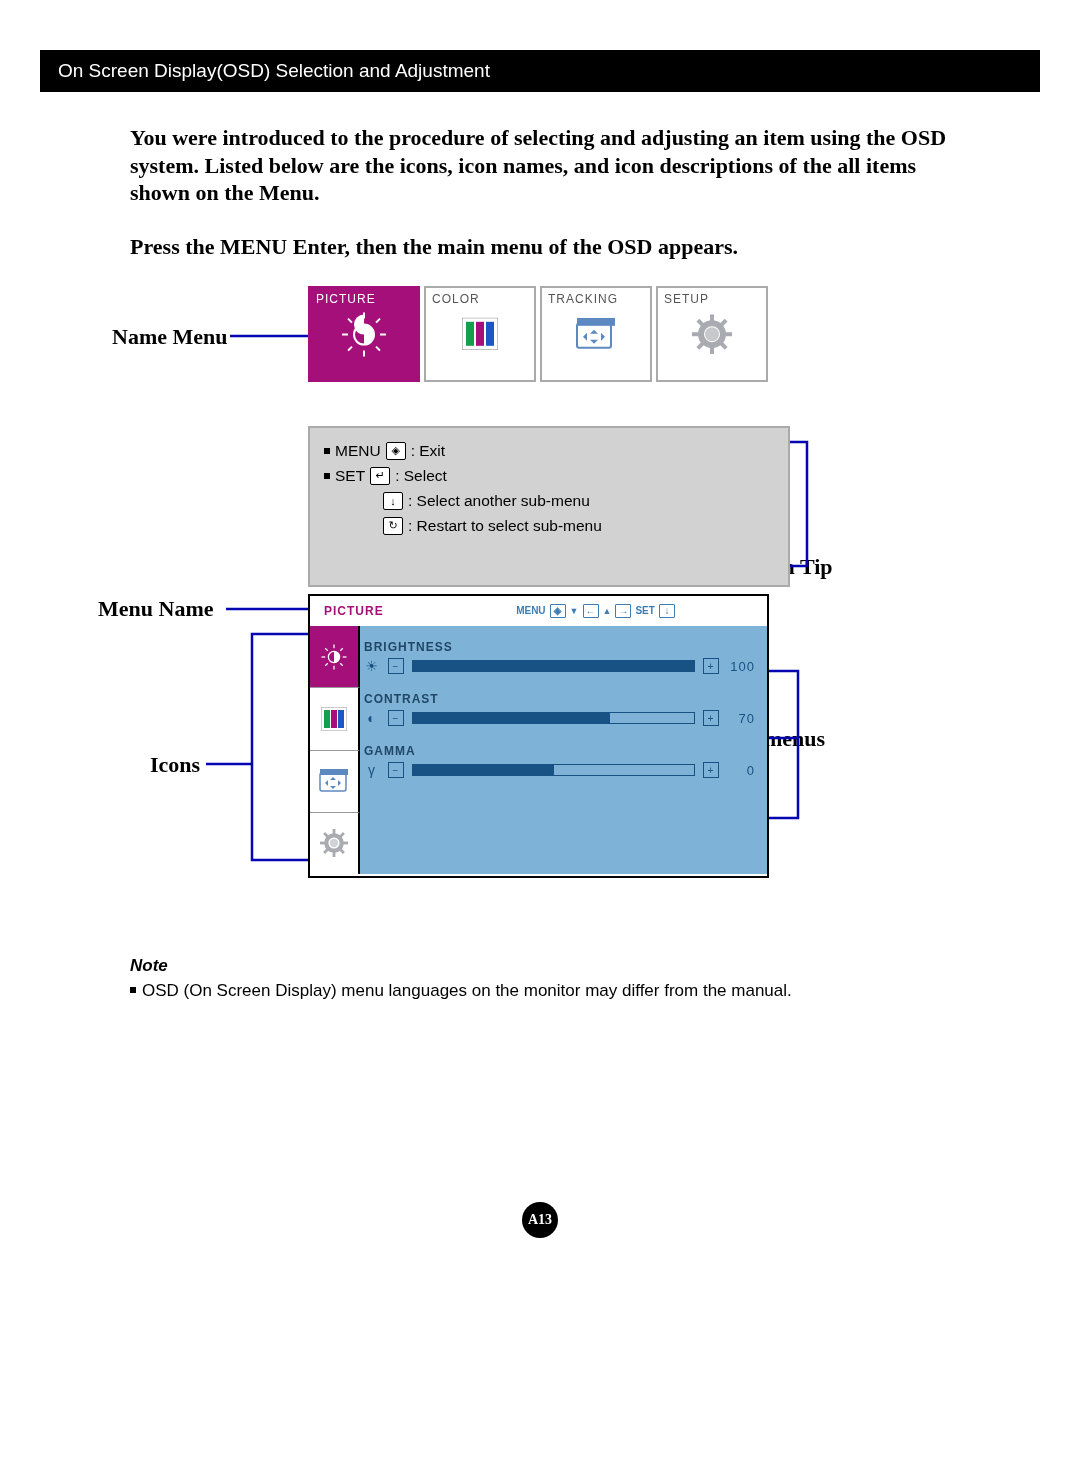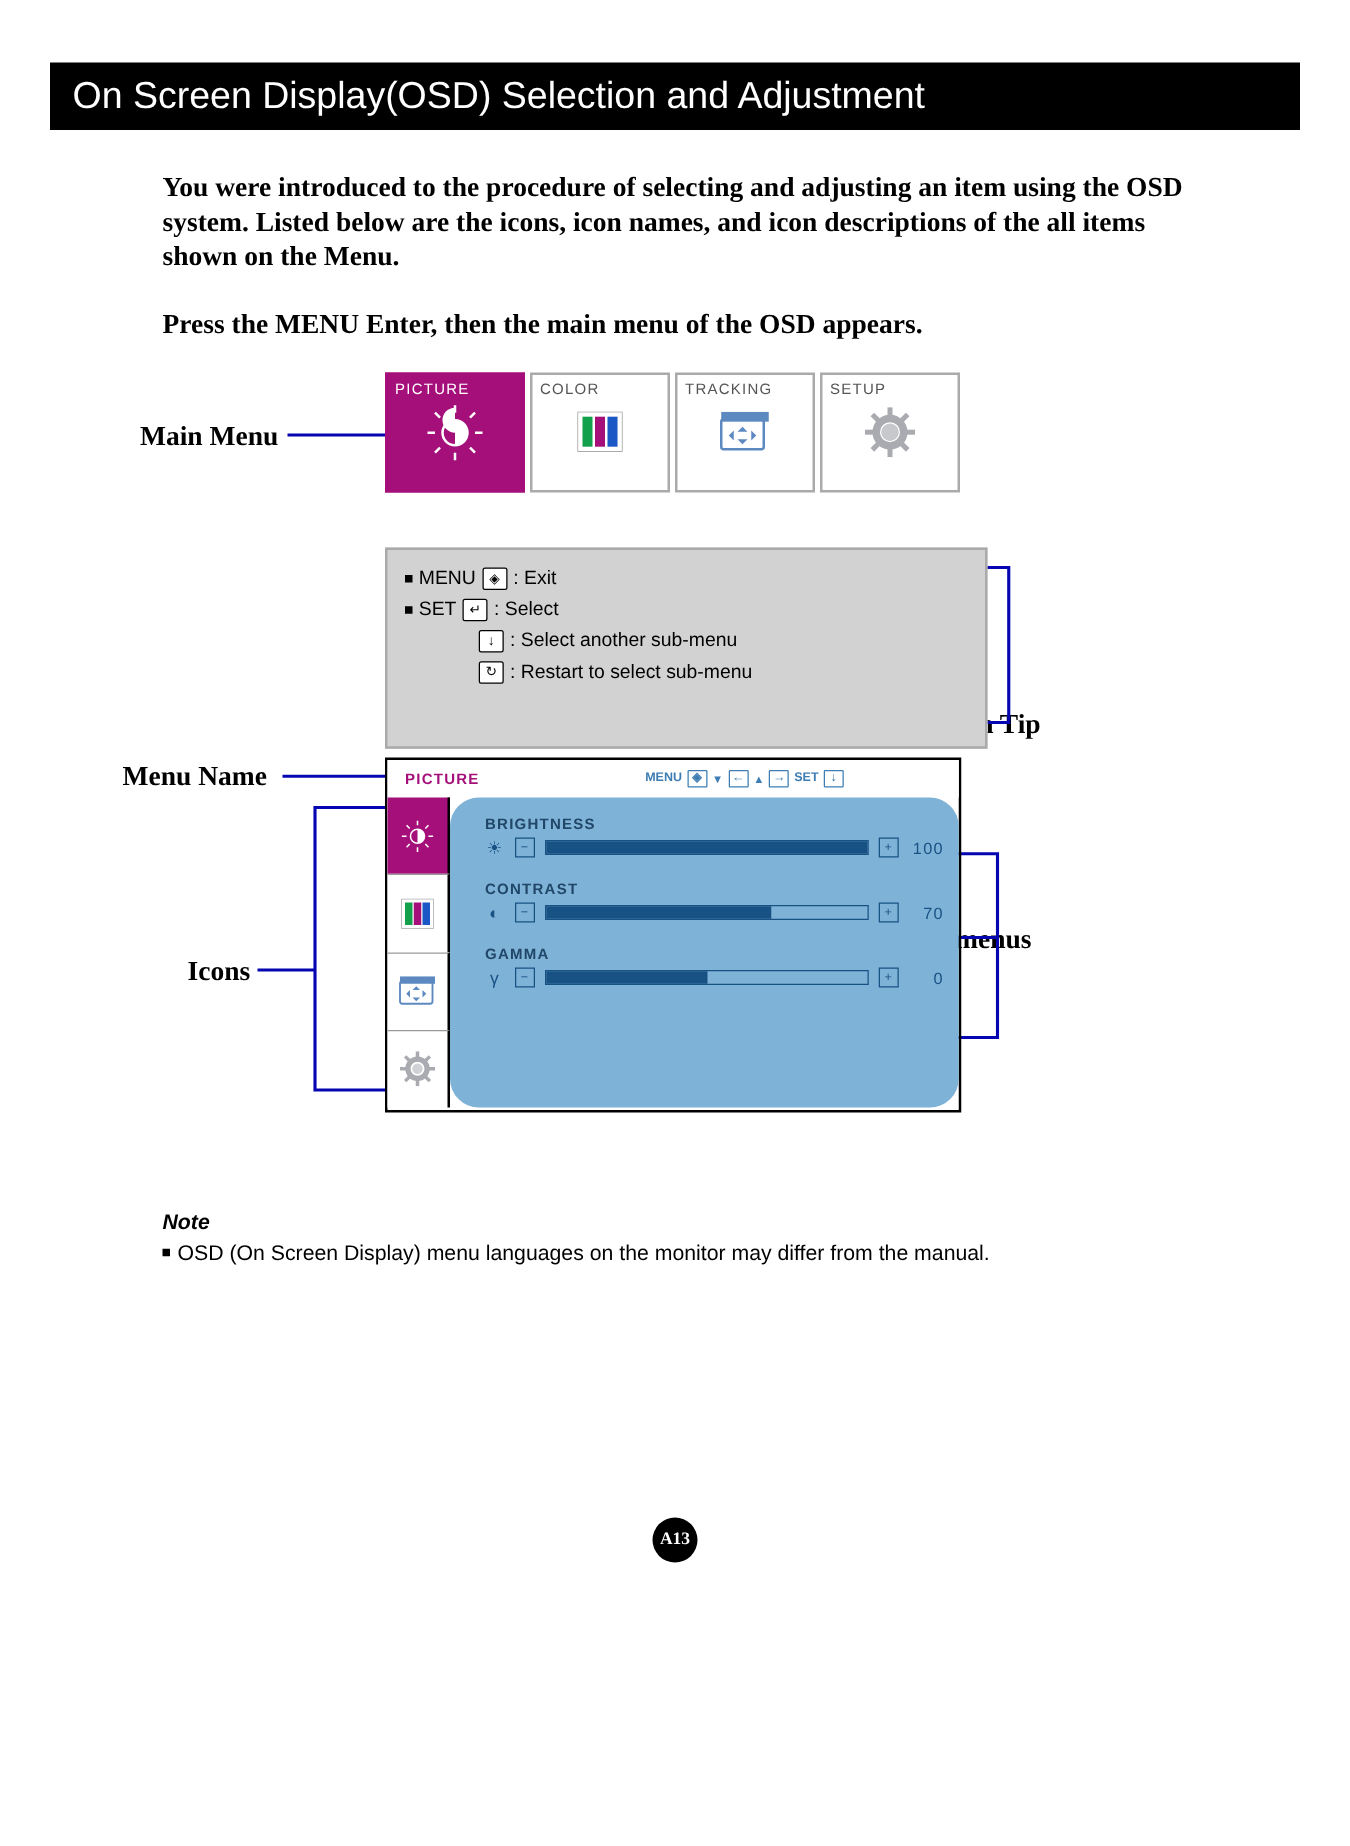--- a/index.html
+++ b/index.html
@@ -12,21 +12,21 @@
   .page {
     width: 1000px;
     margin: 50px 40px;
     position: relative;
   }
   .title-bar {
     background: #000;
     color: #fff;
     font-family: Arial, Helvetica, sans-serif;
     padding: 10px 18px;
-    font-size: 30px;
+    font-size: 19px;
   }
   .intro { margin: 32px 60px 0 90px; font-size: 22px; }
   .intro p { margin: 0 0 26px 0; font-weight: bold; line-height: 1.25; }
 
   .diagram-area {
     position: relative;
     margin: 4px 60px 0 90px;
     height: 660px;
   }
 
@@ -70,21 +70,21 @@
   .osd-header .mh-name { color:#a40f7a; font-weight:bold; letter-spacing:1px; margin-left:14px; flex:0 0 100px; }
   .osd-header .mh-keys { flex:1; display:flex; gap:4px; align-items:center; justify-content:center; color:#3d7db3; font-size:10px; font-weight:bold; }
   .hk { border:1px solid #3d7db3; border-radius:1px; width:14px; height:12px; display:inline-flex; align-items:center; justify-content:center; }
   .mh-up , .mh-down { font-size:9px; color:#3d7db3; }
 
   .osd-body { height:248px; display:flex; }
   .osd-icons { width:50px; background:#fff; display:flex; flex-direction:column; }
   .icell { flex:1; border-right:2px solid #000; border-top:1px solid #999; display:flex; align-items:center; justify-content:center; }
   .icell.first { border-top:none; }
   .icell.active { background:#a40f7a; }
-  .osd-content { flex:1; background:#7fb2d7; padding:14px 12px 0 28px; font-family:Arial,sans-serif; color:#204768; font-size:12px; letter-spacing:1px;border-radius:23px; }
+  .osd-content { flex:1; background:#7fb2d7; padding:14px 12px 0 4px; font-family:Arial,sans-serif; color:#204768; font-size:12px; letter-spacing:1px; }
   .sub-item { margin-bottom:18px; }
   .sub-item .si-title { font-weight:bold; margin-bottom:4px; }
   .si-row { display:flex; align-items:center; gap:8px; }
   .si-icon { width:16px; text-align:center; font-size:14px; color:#185284; }
   .sq { width:14px; height:14px; border:1.5px solid #185284; display:flex; align-items:center; justify-content:center; font-size:10px; color:#185284; }
   .bar { flex:1; height:10px; border:1.5px solid #185284; position:relative; }
   .bar .fill { position:absolute; top:0; left:0; bottom:0; background:#185284;  }
   .si-val { width:28px; text-align:right; color:#185284; font-size:13px; }
 
   .note-area { margin: 10px 60px 0 90px; font-family:Arial,sans-serif; }
@@ -99,21 +99,21 @@
 <div class="page">
   <div class="title-bar">On Screen Display(OSD) Selection and Adjustment</div>
 
   <div class="intro">
     <p>You were introduced to the procedure of selecting and adjusting an item using the OSD system.  Listed below are the icons, icon names, and icon descriptions of the all items shown on the Menu.</p>
     <p>Press the MENU Enter, then the main menu of the OSD appears.</p>
   </div>
 
   <div class="diagram-area">
 
-    <div class="side-label label-main-menu">Main Menu</div>
+    <div class="side-label label-main-menu">Name Menu</div>
     <div class="side-label label-menu-name">Menu Name</div>
     <div class="side-label label-icons">Icons</div>
     <div class="side-label label-button-tip">Button Tip</div>
     <div class="side-label label-submenus">Sub-menus</div>
 
     <svg style="position:absolute; top:0; left:0;" width="850" height="660">
       <path class="ptr" d="M100 50 h78"></path>
       <path class="ptr" d="M96 323 h82"></path>
       <path class="ptr" d="M76 478 h46 v-130 h56 M122 478 v96 h56"></path>
       <path class="ptr" d="M597 280 h80 v-124 h-42"></path>

